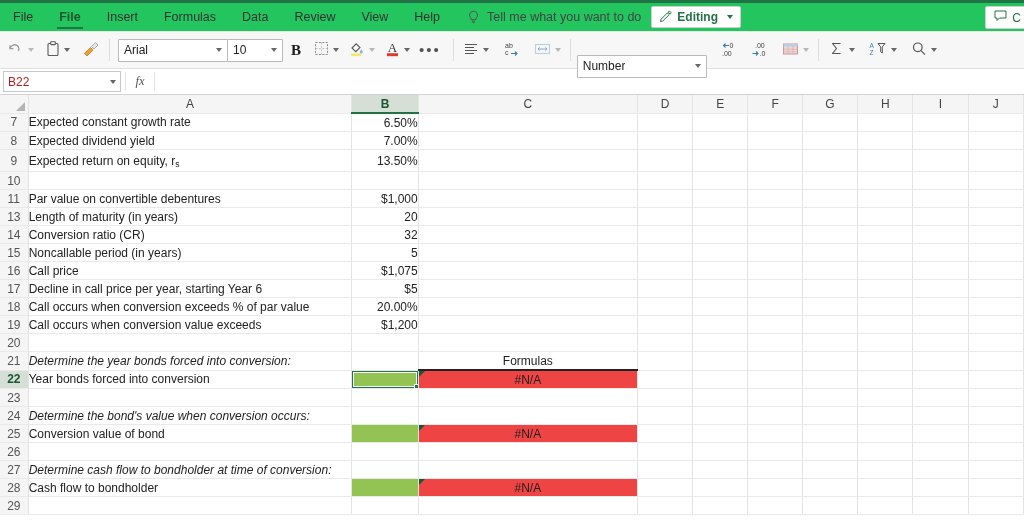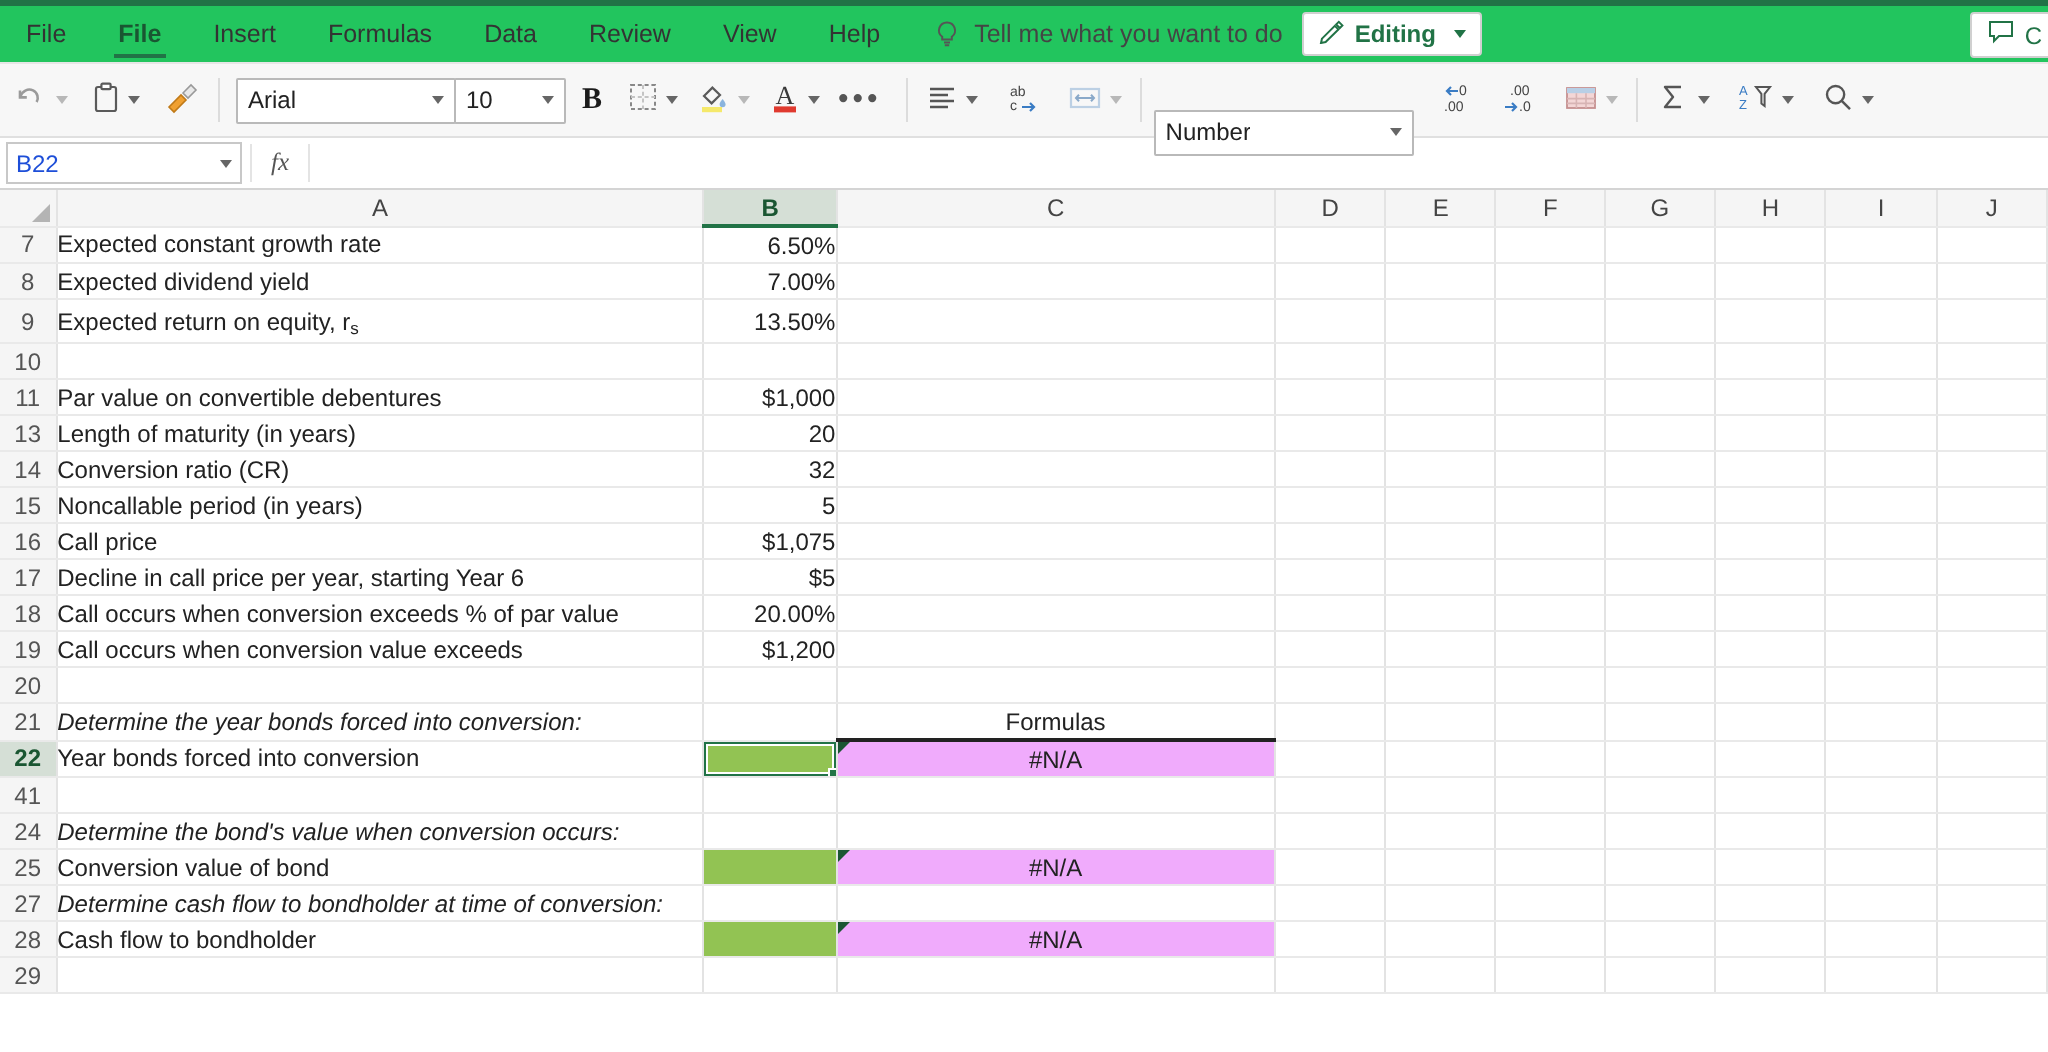--- a/index.html
+++ b/index.html
@@ -75,21 +75,21 @@
   .ellipsis{letter-spacing:2px;font-size:15px;color:#555;padding:0 6px;line-height:10px;}
 
   
   .fbar{
     height:25px;flex:0 0 auto;background:#fff;display:flex;align-items:center;
     border-bottom:1px solid #d4d4d4;padding:0 0 0 3px;
   }
   .namebox{
     width:108px;height:19px;border:1px solid #c8c8c8;background:#fff;
     display:flex;align-items:center;justify-content:space-between;
-    padding:0 4px;font-size:12px;color:#1d4ed8;
+    padding:0 4px;font-size:12px;color:#b91c1c;
   }
   .fxbox{
     width:28px;display:flex;align-items:center;justify-content:center;
     font-family:"Liberation Serif",serif;font-style:italic;font-size:12.5px;color:#555;
     border-left:1px solid #e4e4e4;border-right:1px solid #e4e4e4;height:19px;margin-left:4px;
   }
   .finput{flex:1;height:19px;margin-left:3px;font-size:12px;color:#222;display:flex;align-items:center;padding-left:4px;}
 
   
   .gridwrap{flex:1 1 auto;position:relative;overflow:hidden;background:#fff;}
@@ -123,21 +123,21 @@
     border-right:1px solid #c9c9c9;border-bottom:1px solid #dcdcdc;
     font-size:11.5px;
   }
   td.rh.selrow{background:#d5dfd6;color:#1a5632;font-weight:bold;}
 
   td.ca{padding-left:4px;text-align:left;}
   td.cb{padding-right:5px;text-align:right;}
   td.cc{text-align:center;}
   .ital{font-style:italic;font-weight:bold;}
   .grn{background:#92c353;}
-  .org{background:#f0abfc;text-align:center;}
+  .org{background:#ef4444;text-align:center;}
   .fmlhdr{font-weight:bold;text-align:center;border-bottom:2px solid #222 !important;}
   sub{font-size:8.5px;vertical-align:baseline;position:relative;top:2px;}
 
   
   .selcell{position:relative;}
   .selbox{
     position:absolute;left:-1px;top:-1px;right:-1px;bottom:-1px;
     border:2px solid #217346;box-shadow:inset 0 0 0 1px #ffffff;
     pointer-events:none;
   }
@@ -635,21 +635,21 @@
             <td class="cc org" style="position: relative;">#N/A<span class="mark"></span></td>
             <td></td>
             <td></td>
             <td></td>
             <td></td>
             <td></td>
             <td></td>
             <td></td>
           </tr>
           <tr>
-            <td class="rh">41</td>
+            <td class="rh">23</td>
             <td class="ca"></td>
             <td class="cb"></td>
             <td class="cc" style="position: relative;"></td>
             <td></td>
             <td></td>
             <td></td>
             <td></td>
             <td></td>
             <td></td>
             <td></td>
@@ -674,20 +674,33 @@
             <td class="cc org" style="position: relative;">#N/A<span class="mark"></span></td>
             <td></td>
             <td></td>
             <td></td>
             <td></td>
             <td></td>
             <td></td>
             <td></td>
           </tr>
           <tr>
+            <td class="rh">26</td>
+            <td class="ca"></td>
+            <td class="cb"></td>
+            <td class="cc" style="position: relative;"></td>
+            <td></td>
+            <td></td>
+            <td></td>
+            <td></td>
+            <td></td>
+            <td></td>
+            <td></td>
+          </tr>
+          <tr>
             <td class="rh">27</td>
             <td class="ca ital">Determine cash flow to bondholder at time of conversion:</td>
             <td class="cb"></td>
             <td class="cc" style="position: relative;"></td>
             <td></td>
             <td></td>
             <td></td>
             <td></td>
             <td></td>
             <td></td>

